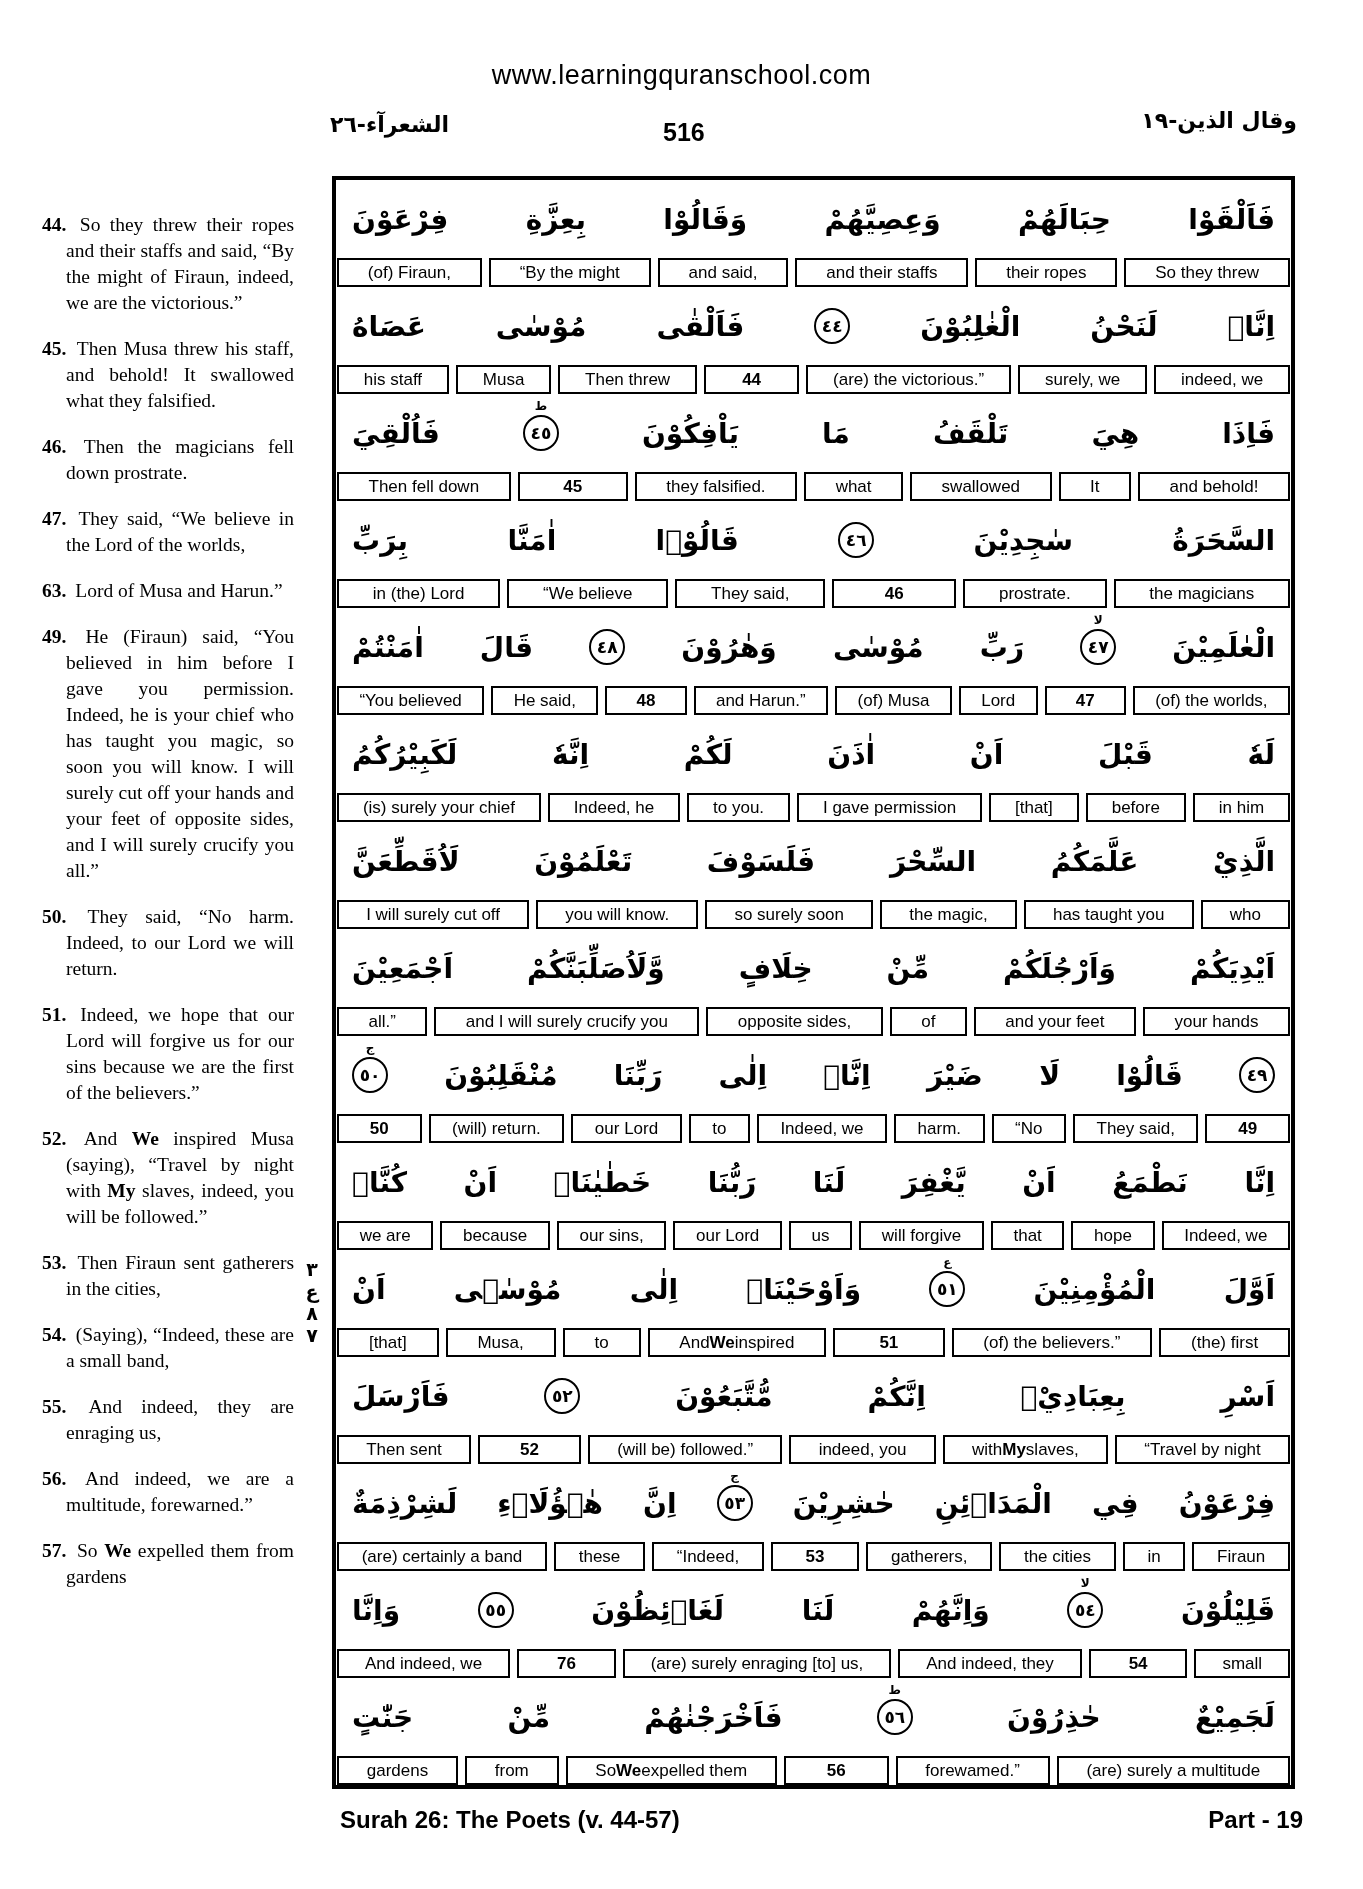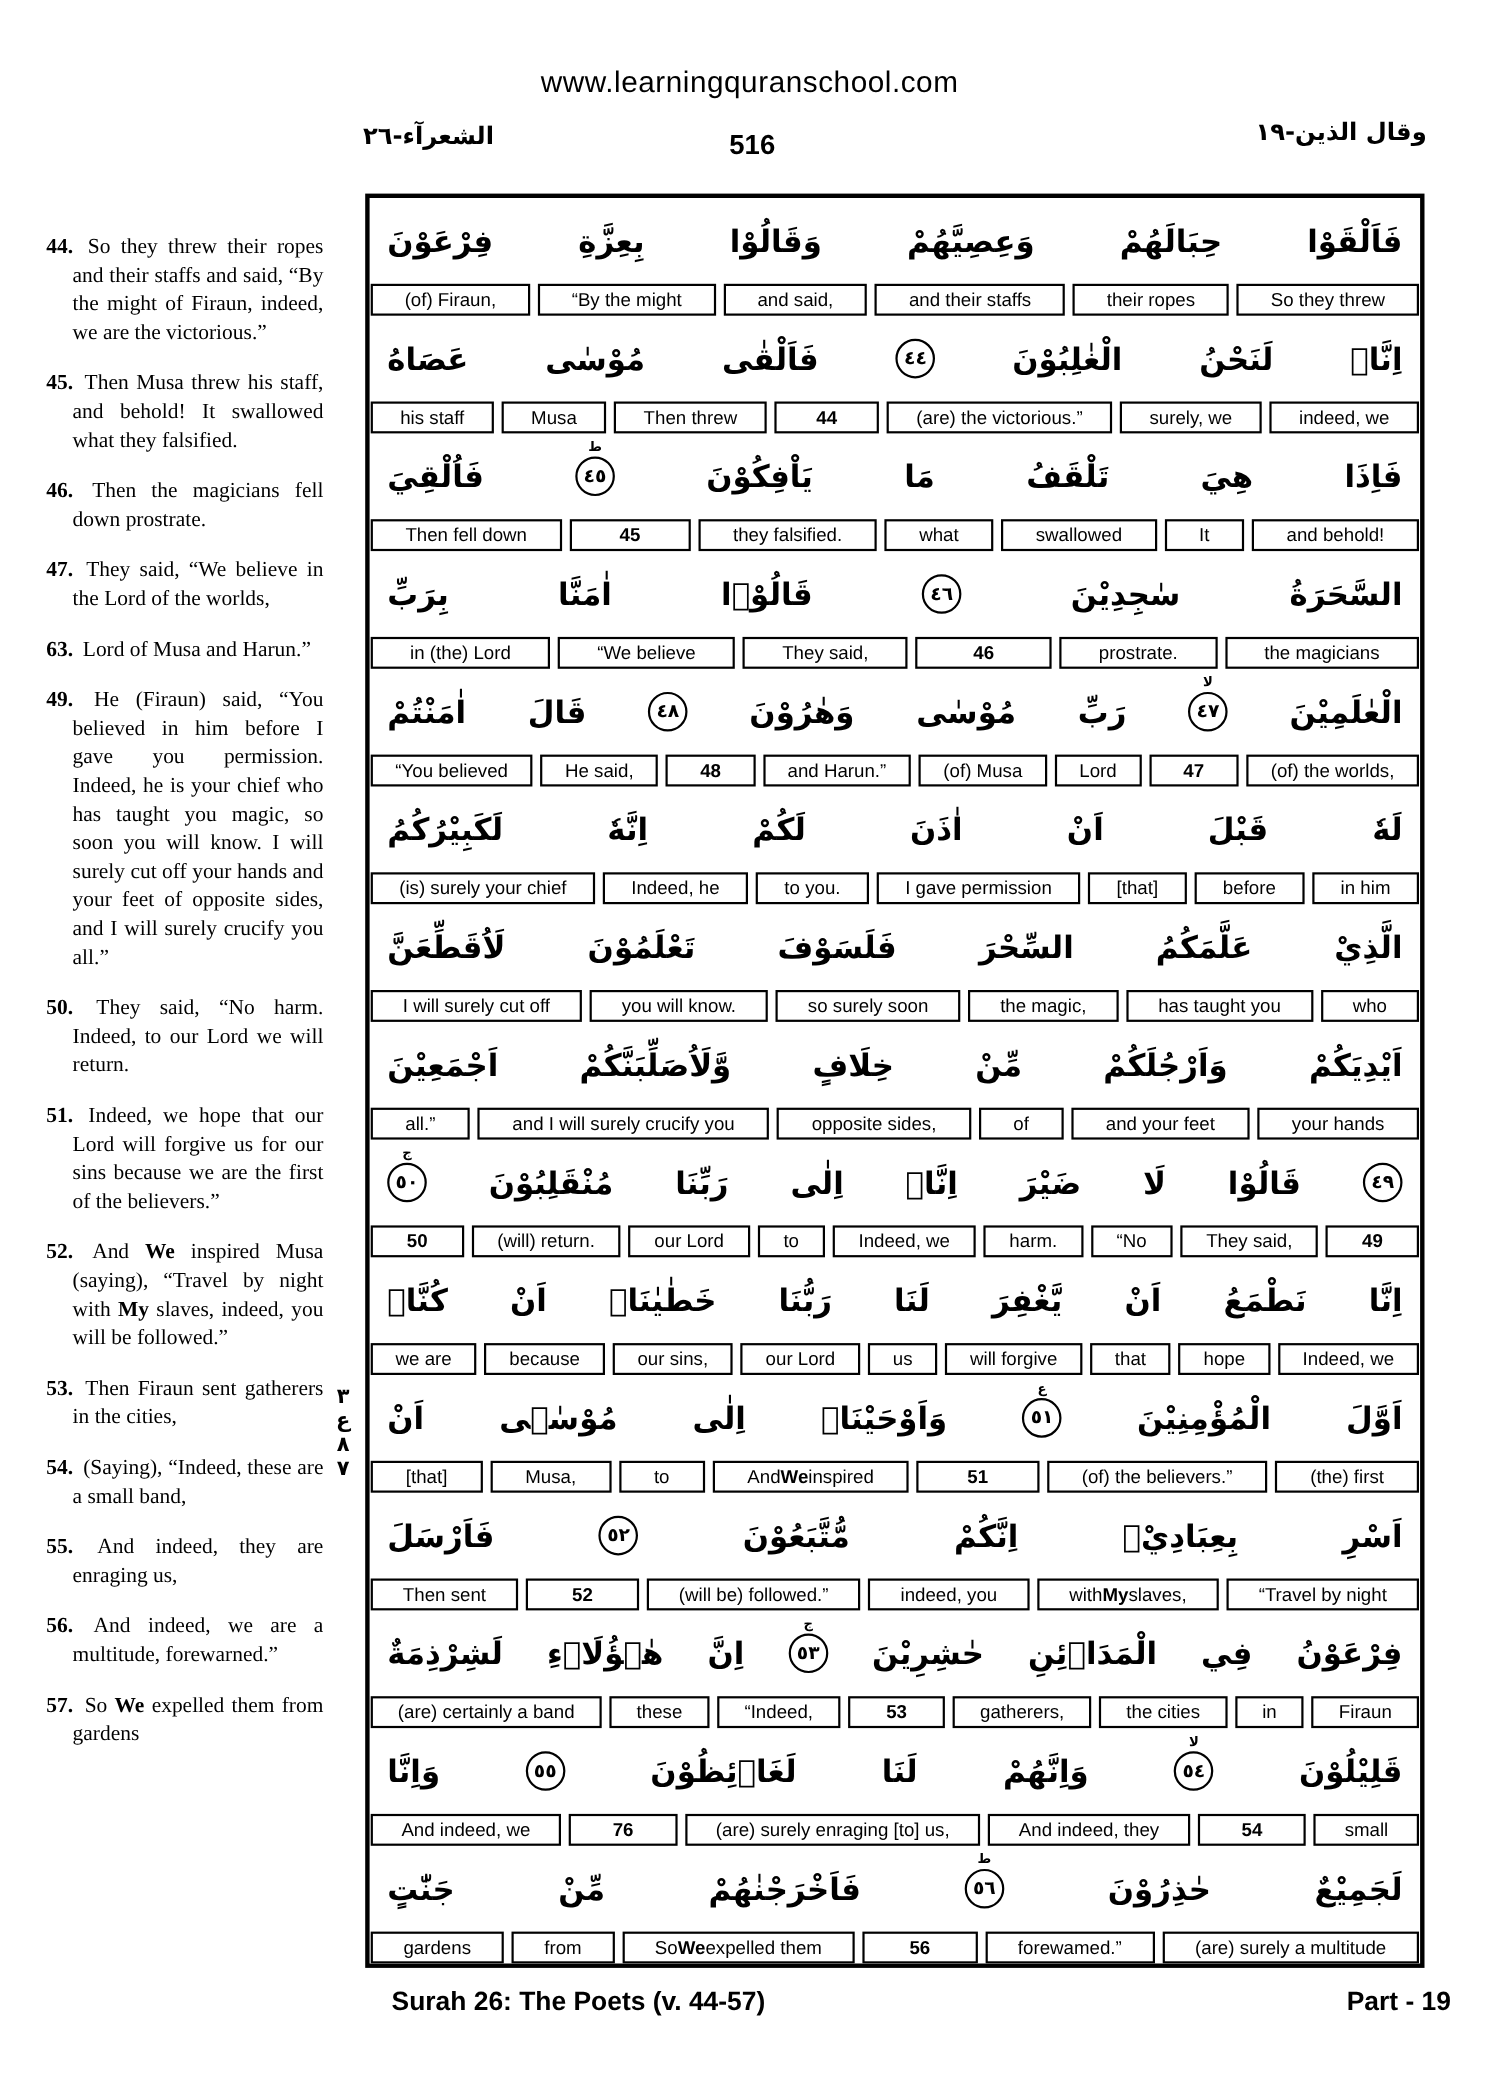--- a/index.html
+++ b/index.html
@@ -49,23 +49,23 @@
   }
   .vmark{
     position:absolute;top:-17px;left:50%;transform:translateX(-50%);
     font-size:12px;line-height:1;
   }
   .ruku{
     position:absolute;left:294px;top:1258px;width:36px;text-align:center;
     font-family:"DejaVu Sans",sans-serif;font-weight:bold;font-size:19px;line-height:22px;
   }
   .ruku span{display:block;}
-  .ftr{position:absolute;top:1806px;font-weight:bold;font-size:24px;margin-left:16px;}
+  .ftr{position:absolute;top:1806px;font-weight:bold;font-size:24px;}
   .ftr-left{left:340px;}
-  .ftr-right{right:44px;}
+  .ftr-right{right:60px;}
 </style>
 </head>
 <body>
 
 <div class="url">www.learningquranschool.com</div>
 
 <div class="hdr-ar hdr-left">الشعرآء-٢٦</div>
 <div class="hdr-page">516</div>
 <div class="hdr-ar hdr-right">وقال الذين-١٩</div>
 

